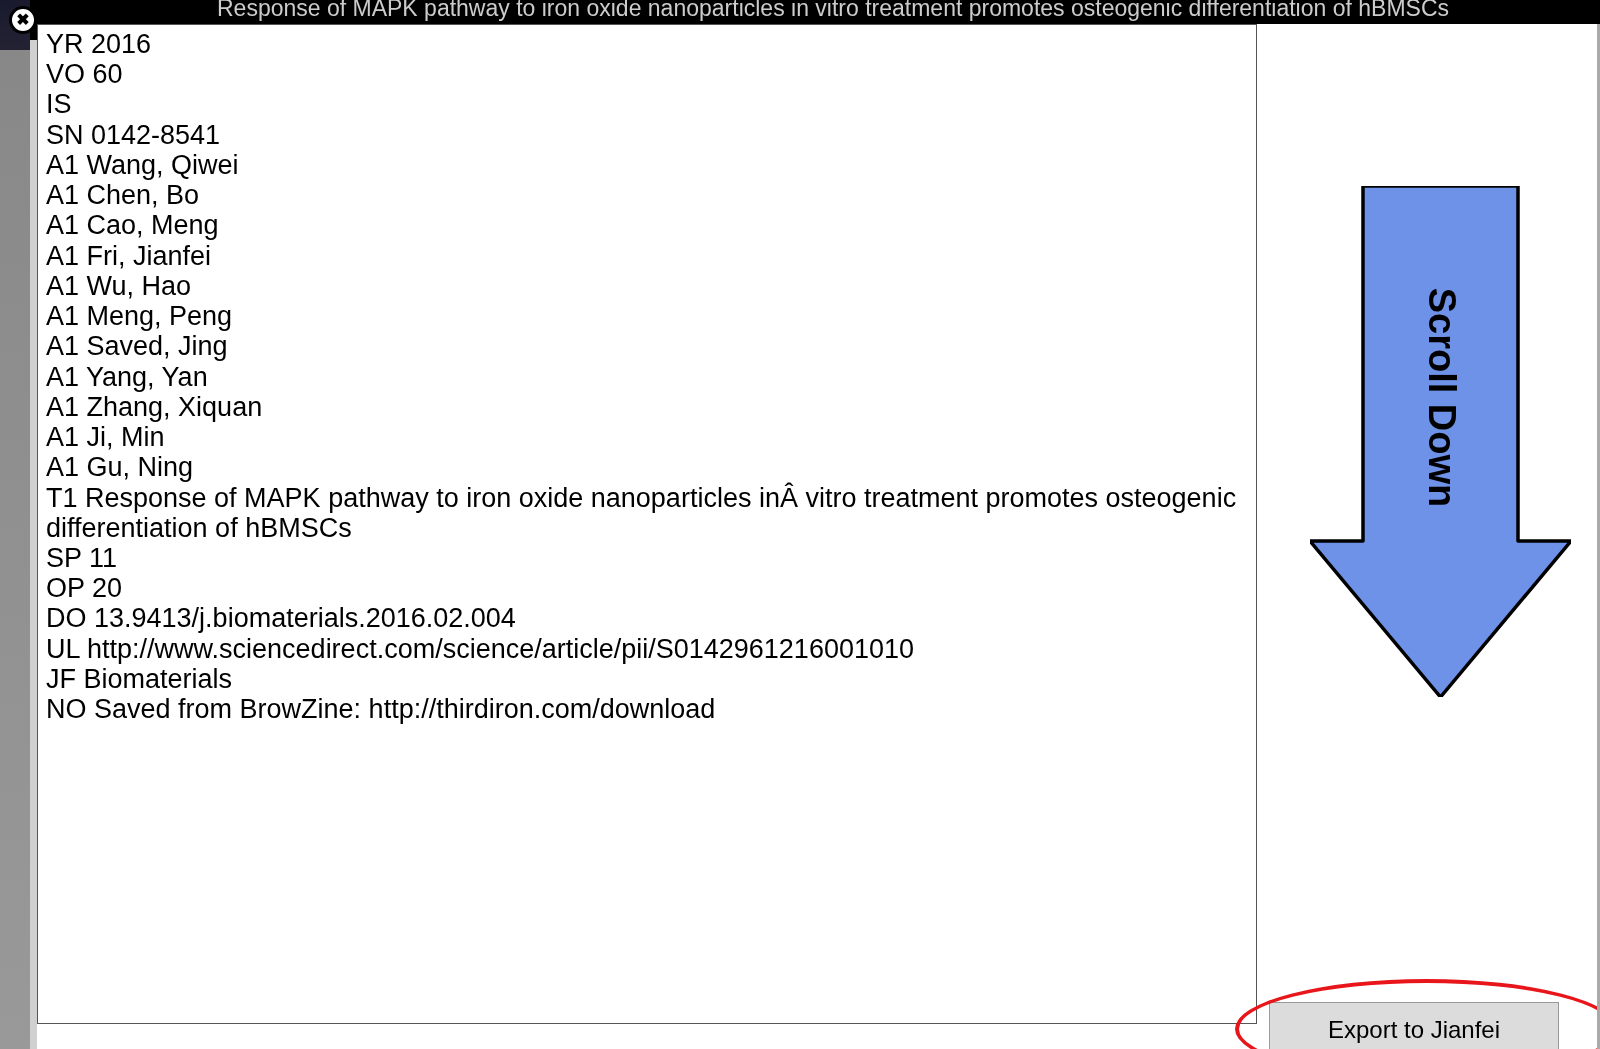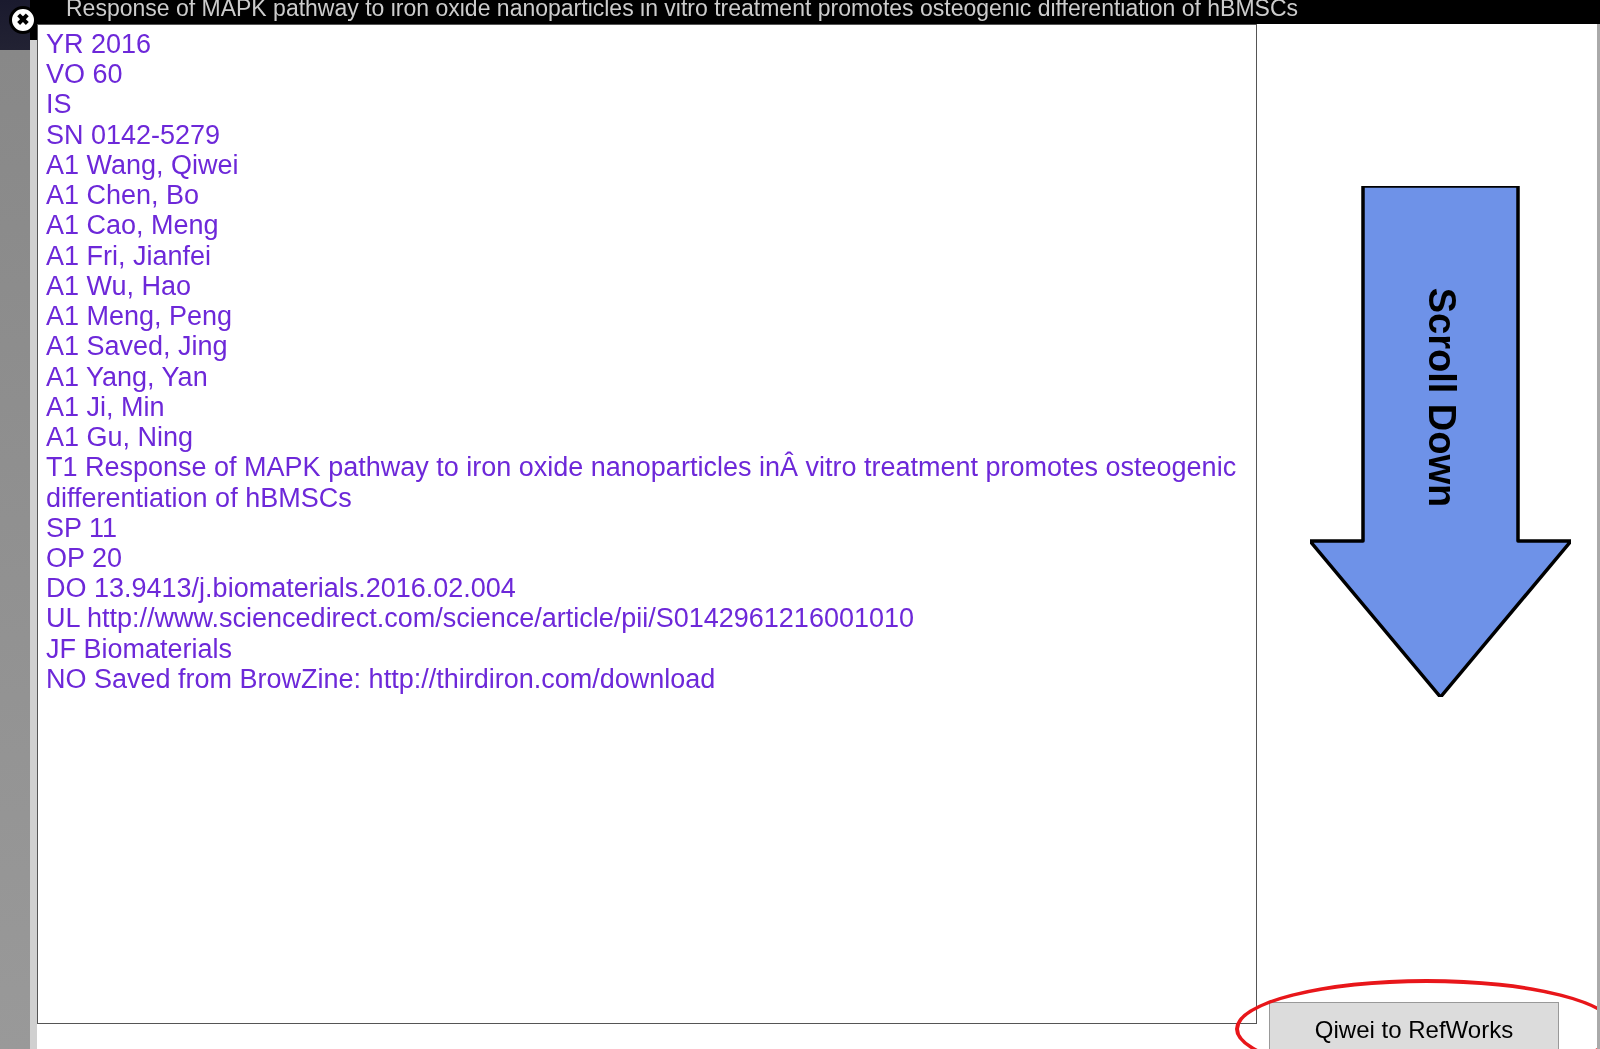--- a/index.html
+++ b/index.html
@@ -25,20 +25,21 @@
       top: 0;
       right: 0;
       height: 40px;
       background: #000;
       color: #ccc;
       font-size: 23px;
       line-height: 16px;
       padding-left: 36px;
       white-space: nowrap;
       overflow: hidden;
+      text-align: center;
     }
     .close-btn {
       position: absolute;
       left: 9px;
       top: 6px;
       width: 28px;
       height: 28px;
       background: #fff;
       border: 3px solid #000;
       border-radius: 50%;
@@ -67,21 +68,21 @@
       position: absolute;
       left: 0;
       top: 0;
       width: 1220px;
       height: 1000px;
       border: 1.5px solid #555;
       background: #fff;
       padding: 4px 8px;
       font-size: 27px;
       line-height: 1.12;
-      color: #6d28d9;
+      color: #000000;
       font-family: Arial, Helvetica, sans-serif;
     }
     .citation-box .line { display: block; }
     .export-btn {
       position: absolute;
       left: 1232px;
       top: 978px;
       width: 290px;
       height: 56px;
       background: #dcdcdc;
@@ -143,46 +144,47 @@
 <div class="title-bar">
   <span>Response of MAPK pathway to iron oxide nanoparticles in vitro treatment promotes osteogenic differentiation of hBMSCs</span>
 </div>
 
 <div class="main-area">
 
   <div class="citation-box">
     <span class="line">YR <span>2016</span></span>
     <span class="line">VO <span>60</span></span>
     <span class="line">IS <span></span></span>
-    <span class="line">SN <span>0142-5279</span></span>
+    <span class="line">SN <span>0142-8541</span></span>
     <span class="line">A1 <span>Wang, Qiwei</span></span>
     <span class="line">A1 <span>Chen, Bo</span></span>
     <span class="line">A1 <span>Cao, Meng</span></span>
     <span class="line">A1 <span>Fri, Jianfei</span></span>
     <span class="line">A1 <span>Wu, Hao</span></span>
     <span class="line">A1 <span>Meng, Peng</span></span>
     <span class="line">A1 <span>Saved, Jing</span></span>
     <span class="line">A1 <span>Yang, Yan</span></span>
+    <span class="line">A1 <span>Zhang, Xiquan</span></span>
     <span class="line">A1 <span>Ji, Min</span></span>
     <span class="line">A1 <span>Gu, Ning</span></span>
     <span class="line">T1 <span>Response of MAPK pathway to iron oxide nanoparticles inÂ vitro treatment promotes osteogenic differentiation of hBMSCs</span></span>
     <span class="line">SP <span>11</span></span>
     <span class="line">OP <span>20</span></span>
     <span class="line">DO <span>13.9413/j.biomaterials.2016.02.004</span></span>
     <span class="line">UL <span>http://www.sciencedirect.com/science/article/pii/S0142961216001010</span></span>
     <span class="line">JF <span>Biomaterials</span></span>
     <span class="line">NO <span>Saved from BrowZine: http://thirdiron.com/download</span></span>
   </div>
 
   <div class="scroll-arrow">
     <svg viewBox="0 0 261 511">
       <path d="M 53 0 L 208 0 L 208 355 L 261 355 L 130.5 511 L 0 355 L 53 355 Z" fill="#6e92e8" stroke="#000" stroke-width="3.5" stroke-linejoin="round"></path>
     </svg>
     <div class="arrow-text">Scroll Down</div>
   </div>
 
   <button class="export-btn">
-    <span>Qiwei to RefWorks</span>
+    <span>Export to Jianfei</span>
   </button>
 
   <div class="red-circle"></div>
   <div class="right-shadow"></div>
 </div>
 
 </body></html>

